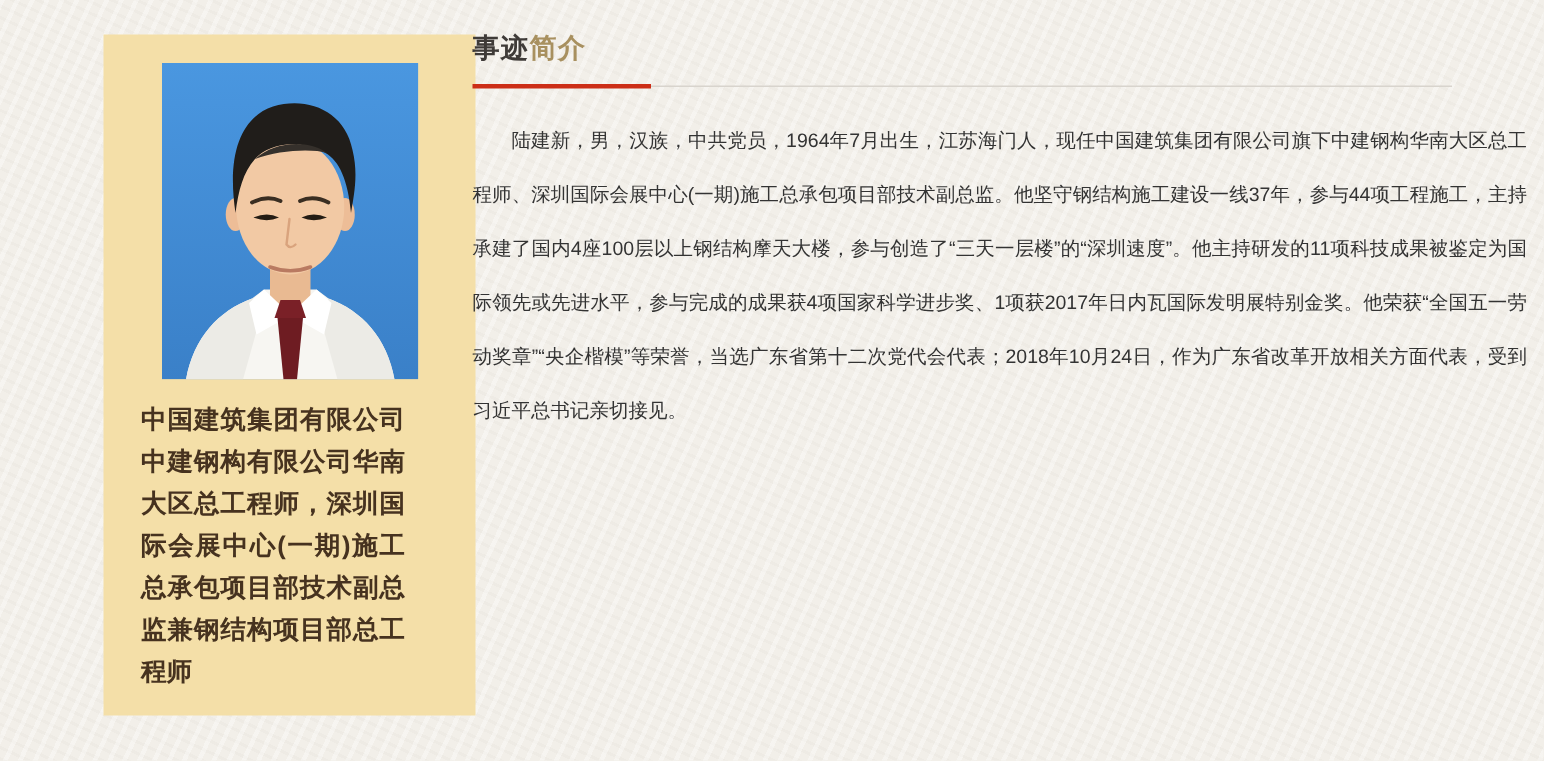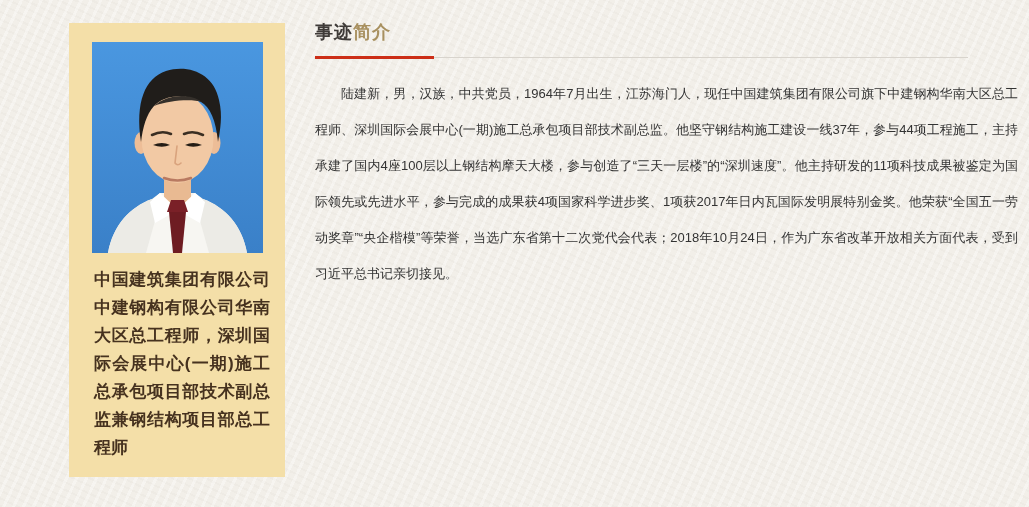--- a/index.html
+++ b/index.html
@@ -22,21 +22,21 @@
       repeating-linear-gradient(115deg, rgba(255,255,255,0.35) 0 3px, rgba(255,255,255,0) 3px 9px),
       repeating-linear-gradient(25deg, rgba(120,110,95,0.03) 0 2px, rgba(0,0,0,0) 2px 7px);
     position:relative;
     overflow:hidden;
   }
 
   
   .card{
     position:absolute;
     left:69px; top:23px;
-    width:216px; height:454px;
+    width:248px; height:454px;
     background:var(--card-background);
   }
   .photo{
     margin:19px auto 0 auto;
     width:171px; height:211px;
     display:block;
     overflow:hidden;
   }
   .photo svg{display:block;width:100%;height:100%;}
   .caption{

